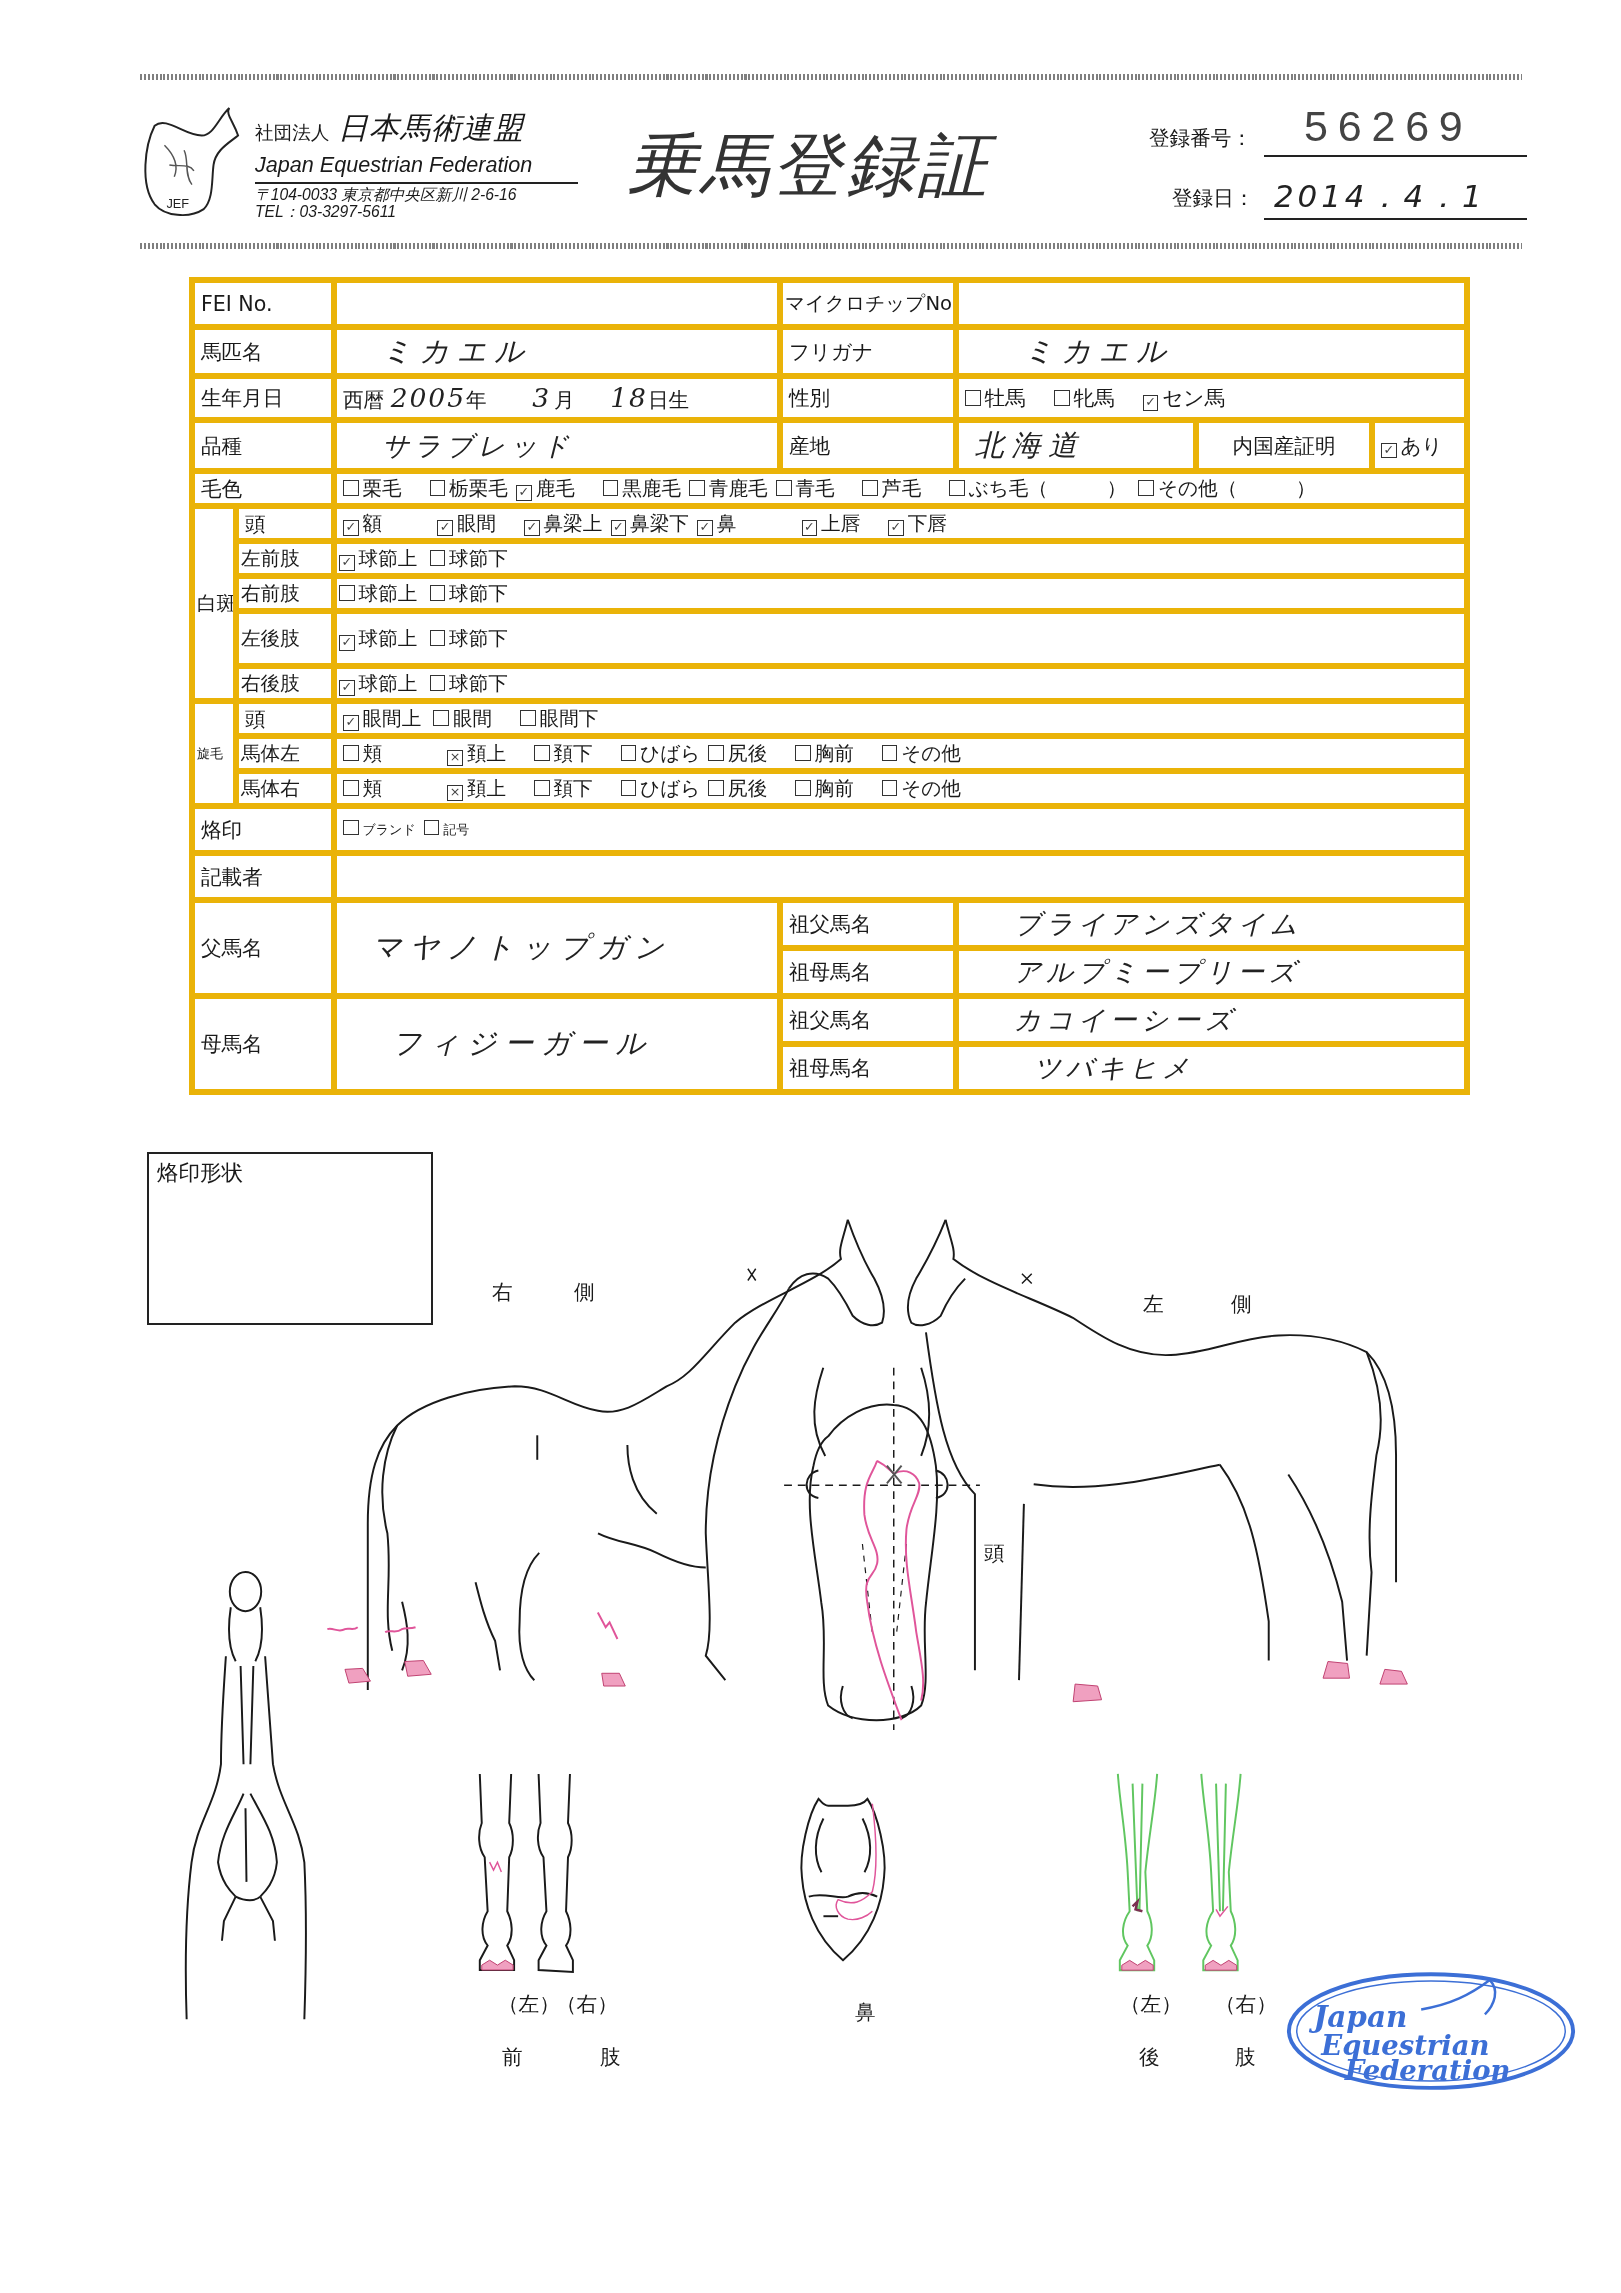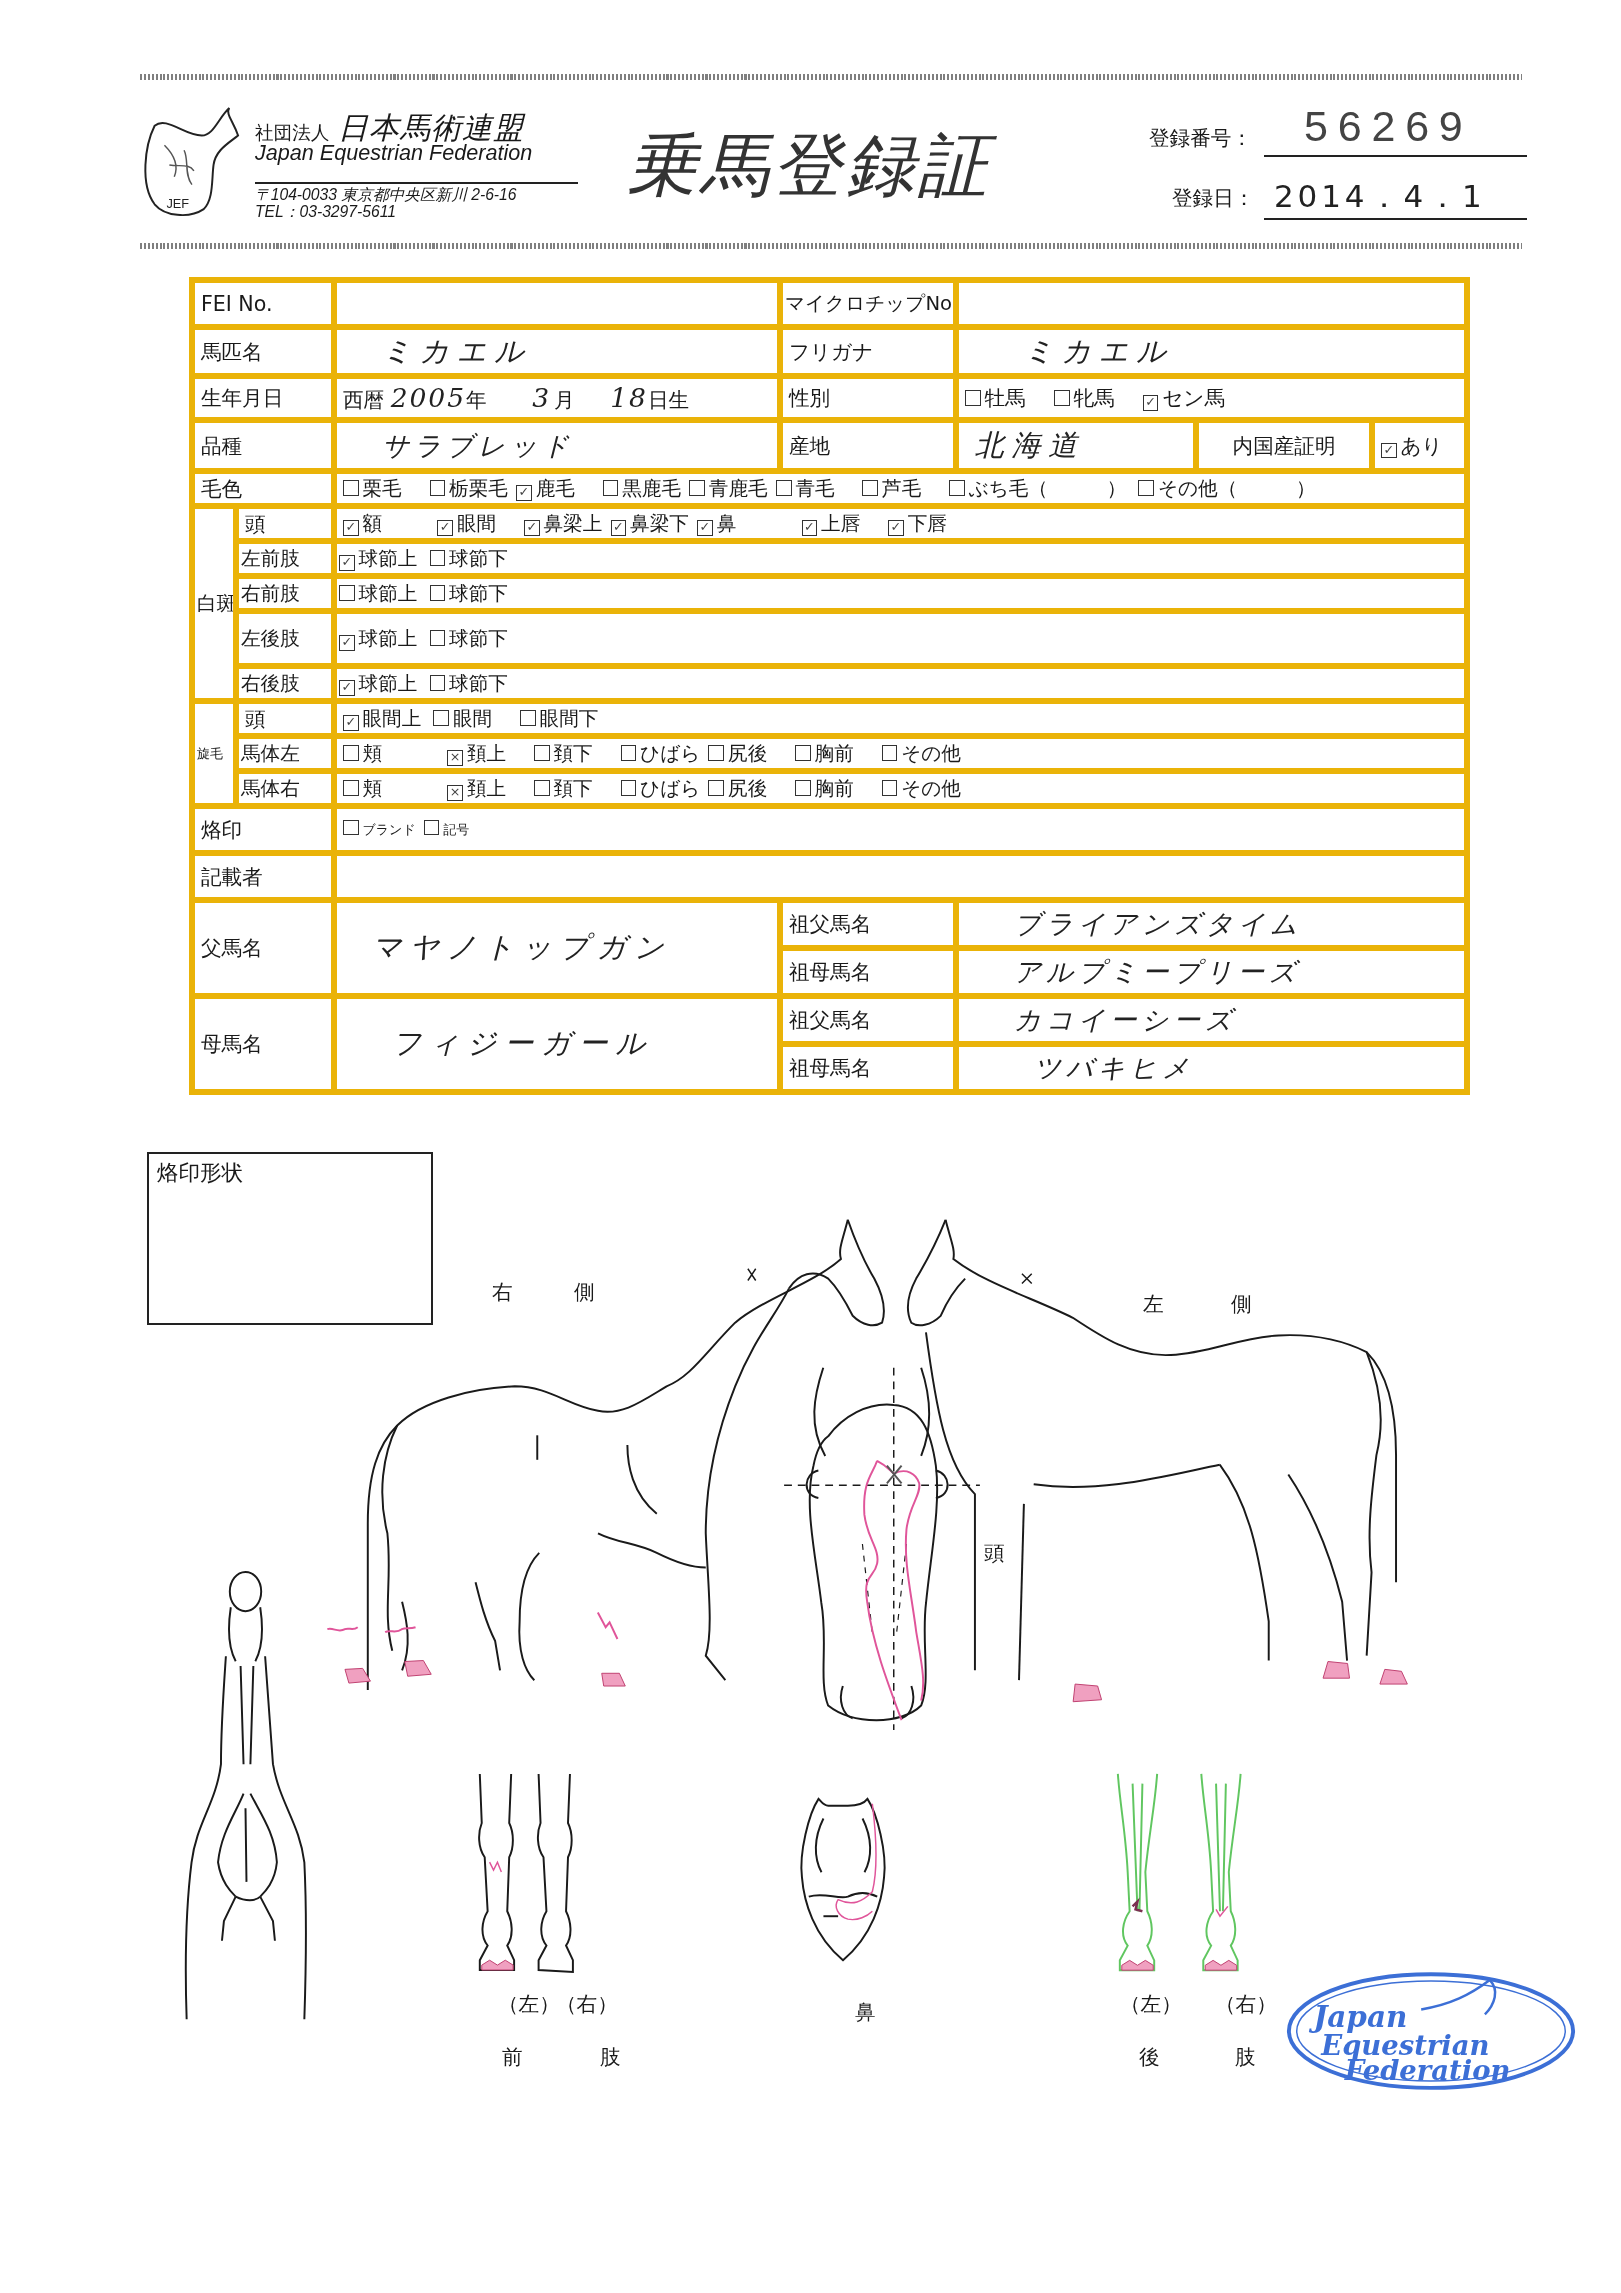--- a/index.html
+++ b/index.html
@@ -9,21 +9,21 @@
   .dotline { position:absolute; left:140px; width:1382px; height:5.9px;
              background-image: repeating-linear-gradient(90deg, #555 0 2px, transparent 2px 3.9px);
              opacity:.75; }
   .org-small { font-size:18.6px; }
   .org-big { font-size:30px; font-style:italic; letter-spacing:1px; }
   .org-en { font-size:21.6px; font-style:italic; font-family:"Liberation Sans", sans-serif; }
   .org-addr { font-size:15.7px; font-style:italic; line-height:17.6px; font-family:"Liberation Sans", sans-serif; }
   .title-big { font-size:69px; font-weight:normal; font-style:italic; color:#333; letter-spacing:3.9px; }
   .reglabel { font-size:20.6px; }
   .regval { font-size:43px; font-family:"Liberation Sans", sans-serif; color:#444; letter-spacing:9.8px; }
-  .regdate { font-size:31px; font-family:"DejaVu Sans", sans-serif; color:#222; letter-spacing:3.9px; }
+  .regdate { font-size:31px; font-family:"DejaVu Sans", sans-serif; color:#222; font-style:italic; letter-spacing:3.9px; }
   .uline { position:absolute; height:2px; background:#222; }
 
   table.form { position:absolute; left:189px; top:277px; width:1276px; border-collapse:collapse;
                table-layout:fixed; }
   table.form td { border:6px solid #eab308; padding:0 5.9px; font-size:20.6px; height:29px; vertical-align:middle;
                   white-space:nowrap; overflow:hidden; }
   .hand { font-family:"DejaVu Serif", serif; font-style:italic; font-size:29px; color:#222; letter-spacing:7.8px; }
   .hand-sm { font-size:26.5px; letter-spacing:4.9px; }
   .cb { display:inline-block; width:13.7px; height:13.7px; border:1.5px solid #333; margin-right:3.9px;
         vertical-align:-1px; position:relative; font-size:12.7px; line-height:12.7px; text-align:center; color:#444; }
@@ -42,21 +42,21 @@
 <div class="dotline" style="top:243px;"></div>
 
 <svg style="left:135px;top:106px;" width="108" height="116" viewBox="0 0 110 118">
   <path d="M20 20 C10 40 5 80 20 100 C30 112 55 115 70 105 C80 95 78 75 80 60 C82 45 95 38 105 30 C100 15 92 8 96 2 C85 12 80 30 68 30 C50 30 32 10 20 20 Z" fill="none" stroke="#222" stroke-width="2"></path>
   <path d="M30 40 C40 50 45 60 40 72 M50 45 C55 55 50 70 58 80 M35 60 C45 62 55 58 60 66" fill="none" stroke="#555" stroke-width="1.5"></path>
   <text x="32" y="104" font-size="13" font-family="Liberation Sans, sans-serif" fill="#222">JEF</text>
 </svg>
 
 <div class="abs org-small" style="left:255px;top:120px;">社団法人</div>
 <div class="abs org-big" style="left:338px;top:108px;">日本馬術連盟</div>
-<div class="abs org-en" style="left:255px;top:140px;">Japan Equestrian Federation</div>
+<div class="abs org-en" style="left:255px;top:152px;">Japan Equestrian Federation</div>
 <div class="uline" style="left:255px;top:182px;width:323px;"></div>
 <div class="abs org-addr" style="left:255px;top:186px;">〒104-0033 東京都中央区新川 2-6-16</div>
 <div class="abs org-addr" style="left:255px;top:203px;">TEL：03-3297-5611</div>
 
 <div class="abs title-big" style="left:627px;top:120px;">乗馬登録証</div>
 
 <div class="abs reglabel" style="left:1149px;top:124px;">登録番号：</div>
 <div class="abs regval" style="left:1304px;top:102px;">56269</div>
 <div class="uline" style="left:1264px;top:155px;width:263px;"></div>
 <div class="abs reglabel" style="left:1172px;top:184px;">登録日：</div>

